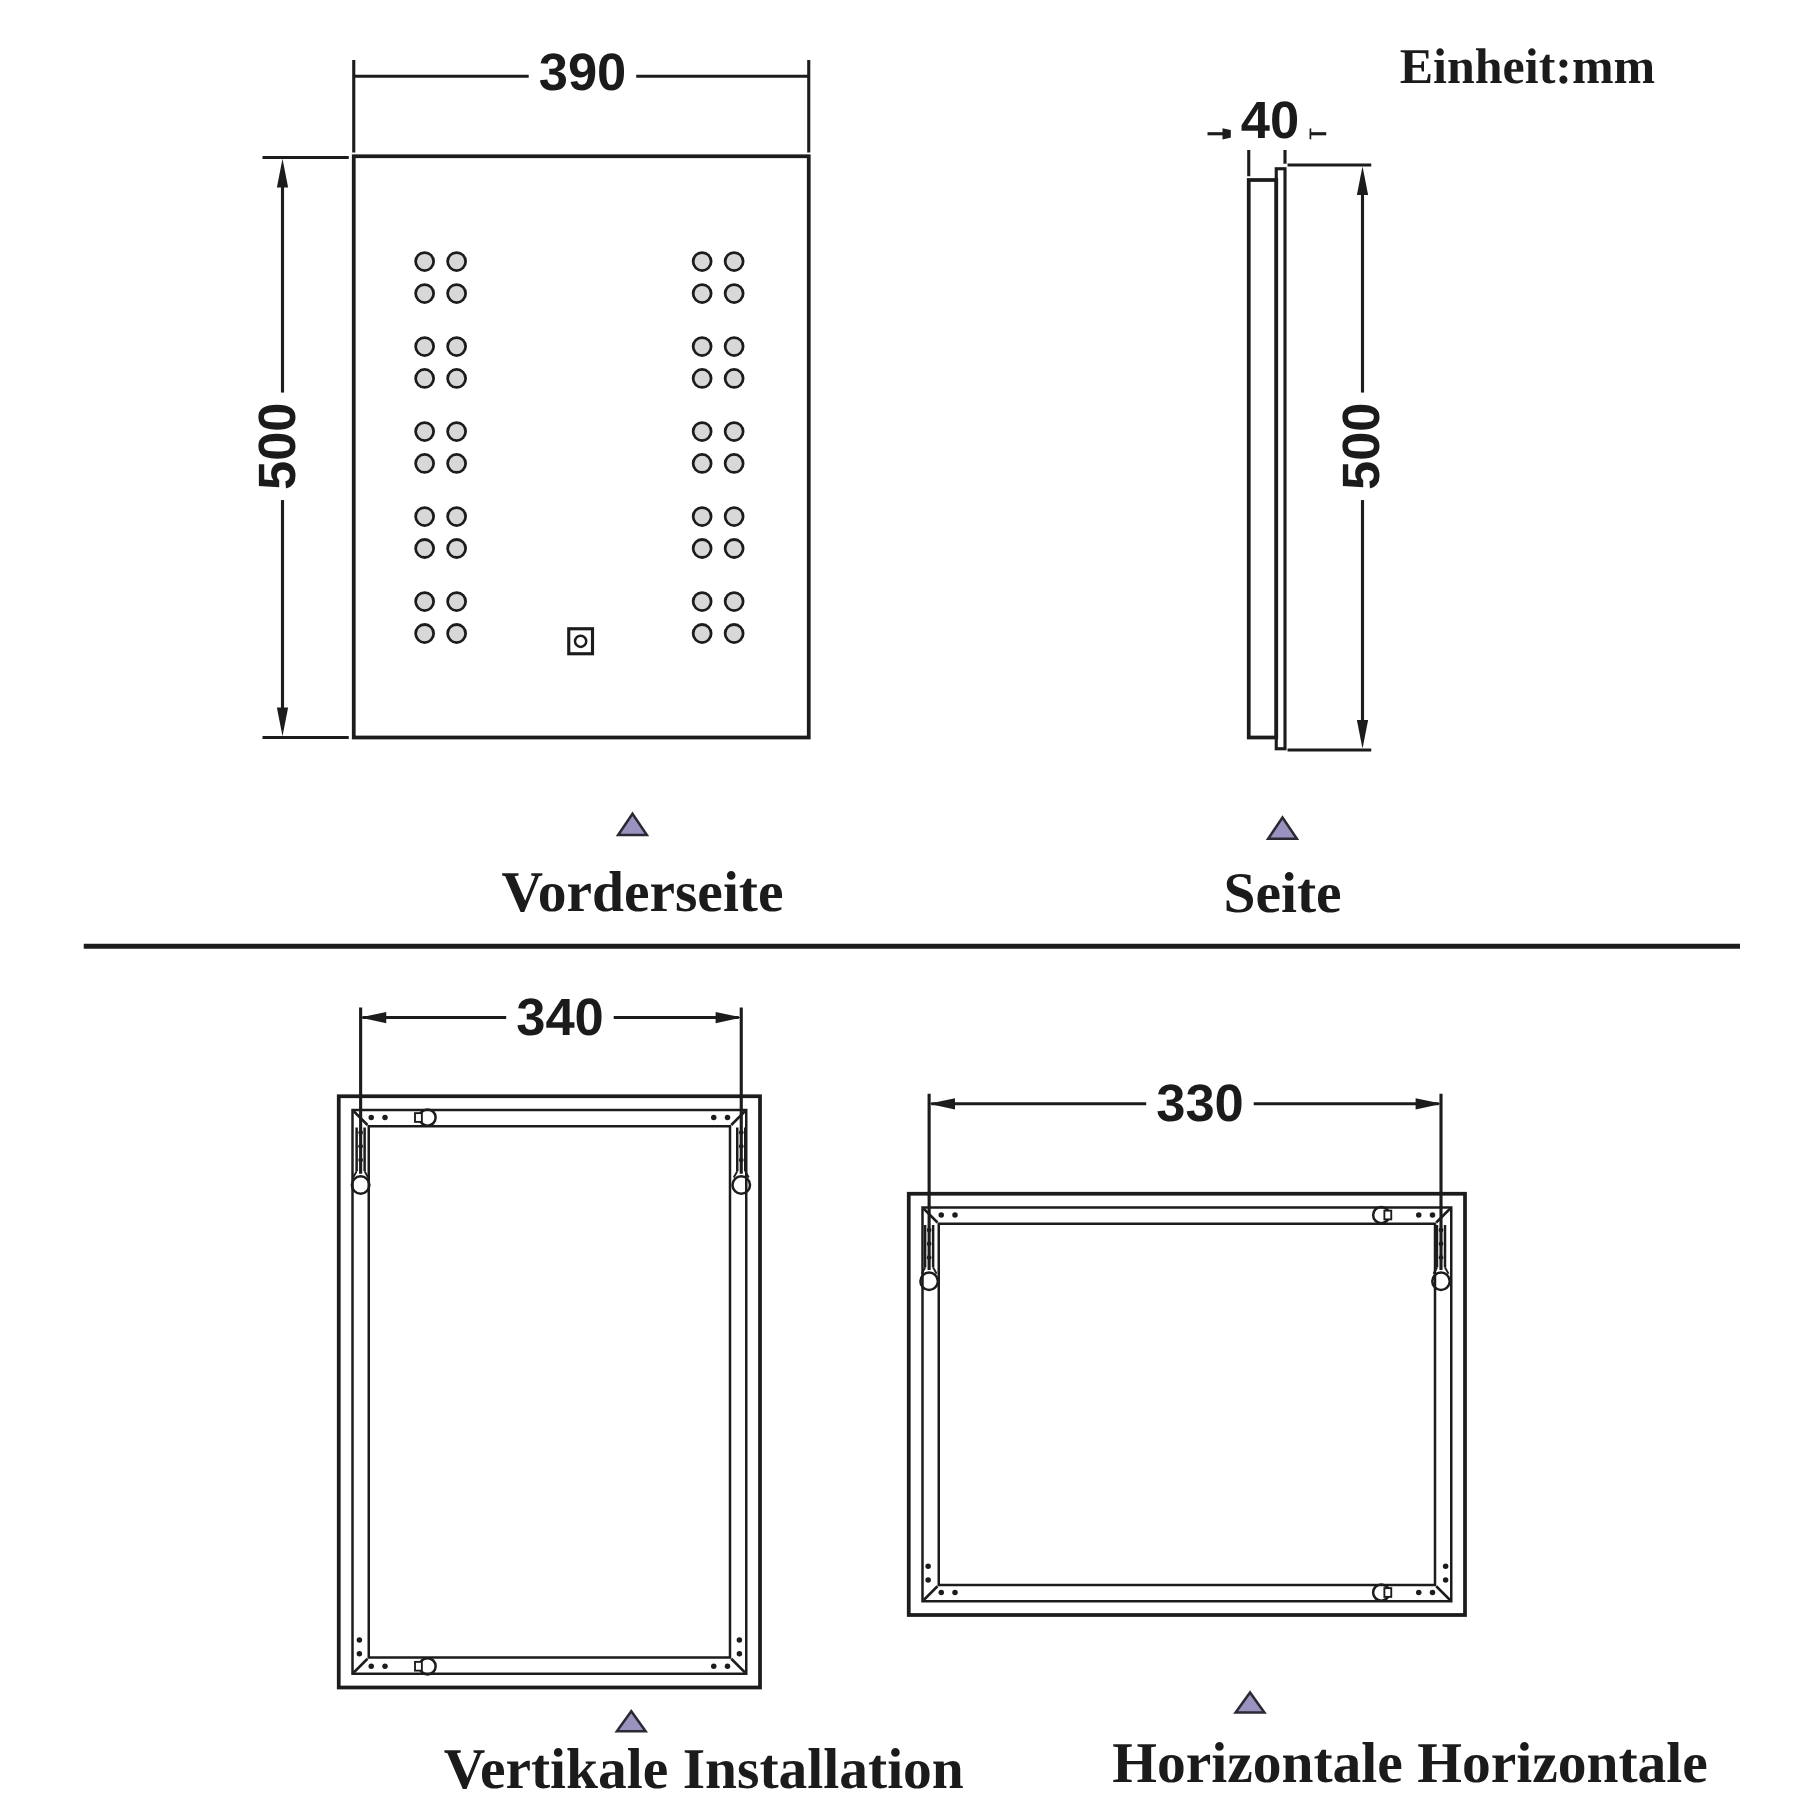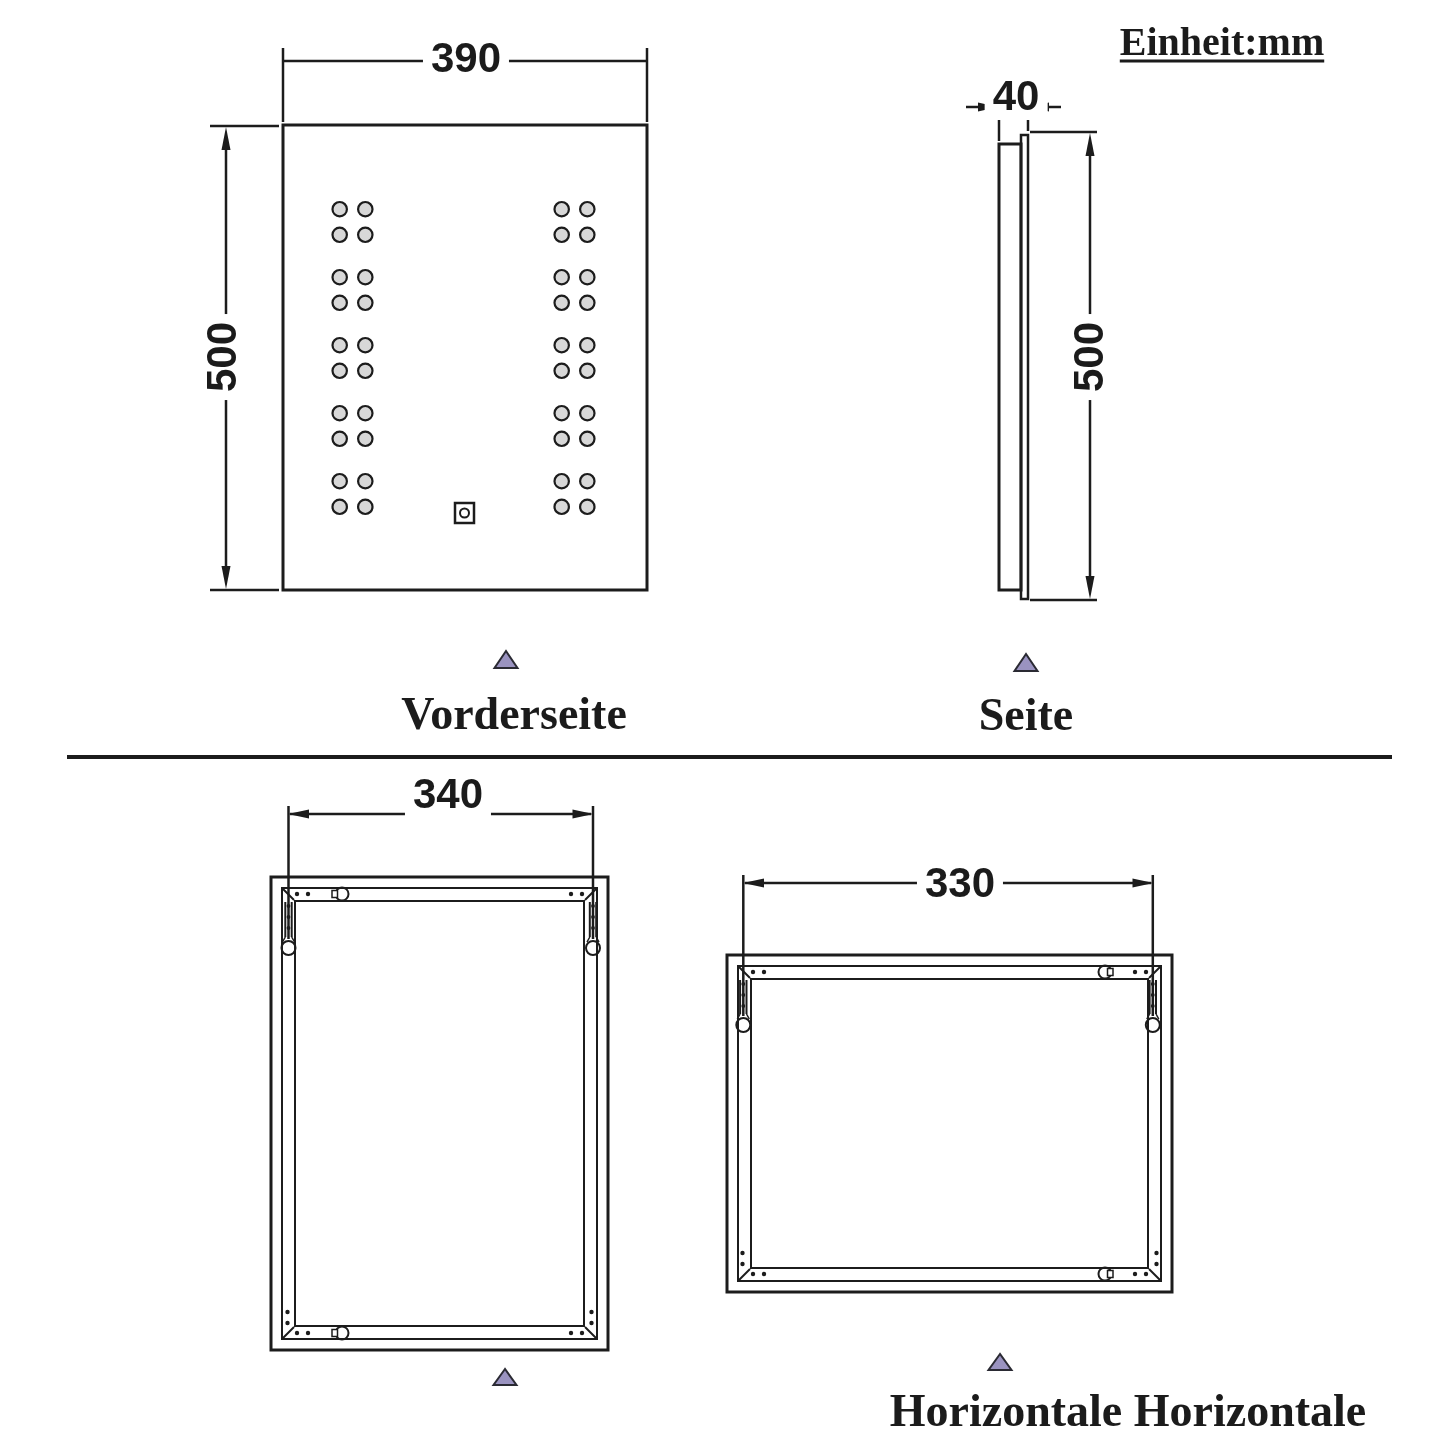--- a/index.html
+++ b/index.html
@@ -10,22 +10,22 @@
   .w15{stroke-width:1.5}.w2{stroke-width:2}.w25{stroke-width:2.5}.w3{stroke-width:3}.w4{stroke-width:4}
   .arr{fill:var(--line);stroke:none;}
   .dot{fill:var(--line);stroke:none;}
   .led{fill:var(--led);stroke:var(--line);stroke-width:2.2;}
   .notch{fill:#fff;stroke:var(--line);stroke-width:1.5;}
   .tri{fill:var(--tri);stroke:#2a2a33;stroke-width:2;}
   .lbl{position:absolute;transform:translate(-50%,-50%);white-space:nowrap;color:#1b1b1b;line-height:1;}
   .dim{font:bold 42px "Liberation Sans",sans-serif;background:#fff;padding:0 8px;}
   .vdim{transform:translate(-50%,-50%) rotate(-90deg);}
   .cap{font:bold 46px "Liberation Serif",serif;margin-top:12px;}
-  .unit{font:bold 40px "Liberation Serif",serif;text-decoration:underline;
-        text-decoration-thickness:3px;text-underline-offset:5px;}
+  .unit{font:bold 40px "Liberation Serif",serif;
+        text-decoration-thickness:3px;text-underline-offset:5px;margin-top:12px;}
 </style>
 </head>
 <body style="background: rgb(255, 255, 255);">
 
 <div class="page">
 
   <svg width="1445" height="1445" viewBox="0 0 1445 1445">
 
     <g>
       <rect class="ln w3" x="283" y="125" width="364" height="465"></rect>
@@ -245,17 +245,18 @@
   <div class="lbl unit" style="left:1222px;top:41px;">Einheit:mm</div>
 
   <div class="lbl dim" style="left:466px;top:58px;">390</div>
   <div class="lbl dim vdim" style="left:222px;top:357px;">500</div>
   <div class="lbl dim" style="left:1016px;top:68px;margin-top:28px;">40</div>
   <div class="lbl dim vdim" style="left:1089px;top:357px;">500</div>
 
   <div class="lbl cap" style="left:514px;top:701px;">Vorderseite</div>
   <div class="lbl cap" style="left:1026px;top:702px;">Seite</div>
 
-  <div class="lbl dim" style="left:448px;top:794px;">340</div>
+  <div class="lbl dim" style="left:448px;top:814px;">340</div>
   <div class="lbl dim" style="left:960px;top:883px;">330</div>
 
+  <div class="lbl cap" style="left:563px;top:1403px;">Vertikale Installation</div>
   <div class="lbl cap" style="left:1128px;top:1398px;">Horizontale Horizontale</div>
 </div>
 
 </body></html>

